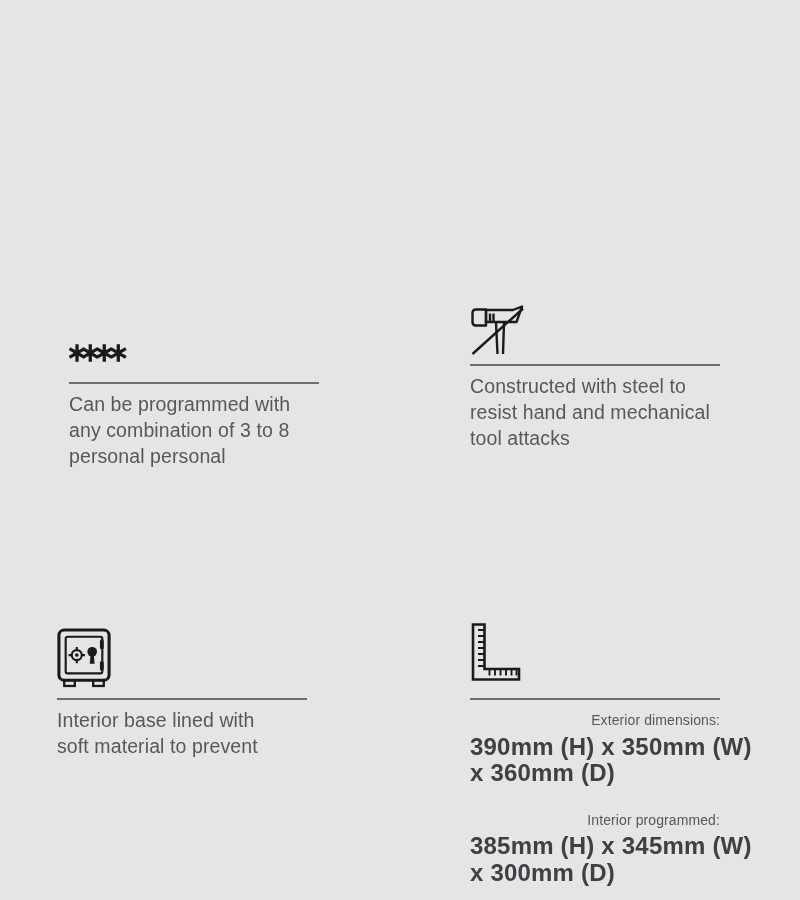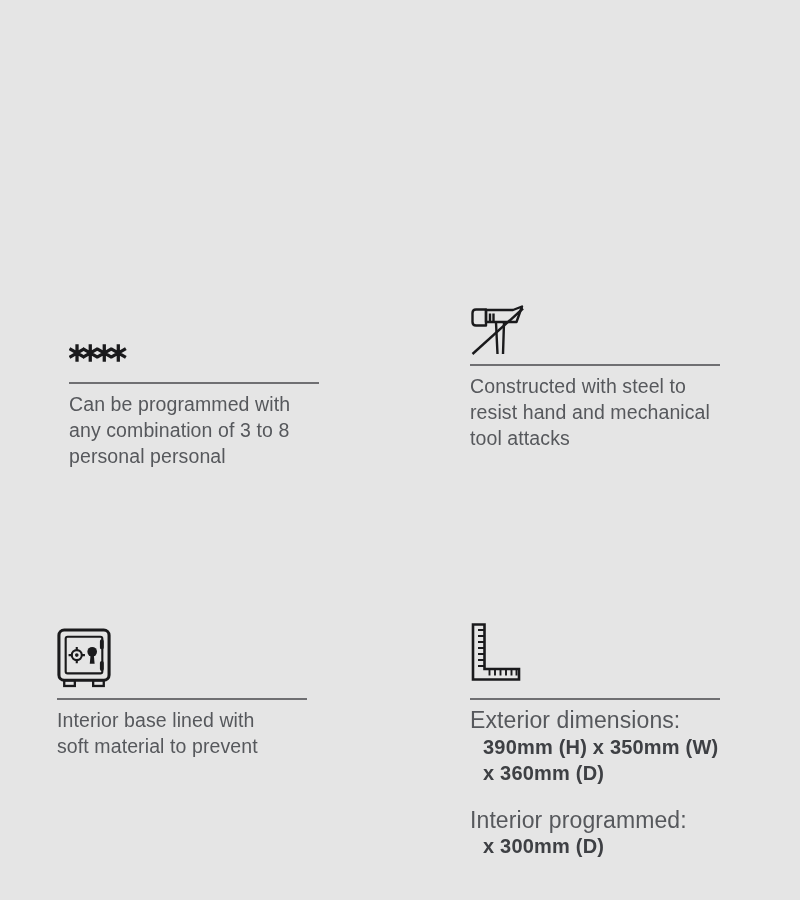--- a/index.html
+++ b/index.html
@@ -44,35 +44,35 @@
     line-height: 26px;
     color: #56585c;
     letter-spacing: 0.1px;
   }
   .desc .line { display: block; white-space: nowrap; }
 
   .dim-group { margin: 7px 0 0 0; }
   .dim-group.second { margin-top: 20px; }
   .dim-label {
     display: block;
-    font-size: 23px;
+    font-size: 14px;
     line-height: 26.5px;
     color: #56585c;
     letter-spacing: 0.1px;
     white-space: nowrap;
+    text-align: right;
   }
   .dim-line {
     display: block;
-    font-size: 20px;
+    font-size: 24px;
     font-weight: 700;
     line-height: 26.5px;
     color: #3e4044;
     letter-spacing: 0.2px;
     white-space: nowrap;
-    margin-left: 13px;
   }
 
   .icon-stroke { stroke: #1a1a1c; fill: none; }
 </style>
 </head>
 <body>
 
 <div class="canvas">
 
   <section class="feature f1">
@@ -149,17 +149,18 @@
       </svg>
     </div>
     <div class="divider"></div>
     <p class="dim-group">
       <span class="dim-label">Exterior dimensions:</span>
       <span class="dim-line">390mm (H) x 350mm (W)</span>
       <span class="dim-line">x 360mm (D)</span>
     </p>
     <p class="dim-group second">
       <span class="dim-label">Interior programmed:</span>
+      <span class="dim-line">385mm (H) x 345mm (W)</span>
       <span class="dim-line">x 300mm (D)</span>
     </p>
   </section>
 
 </div>
 
 </body></html>

